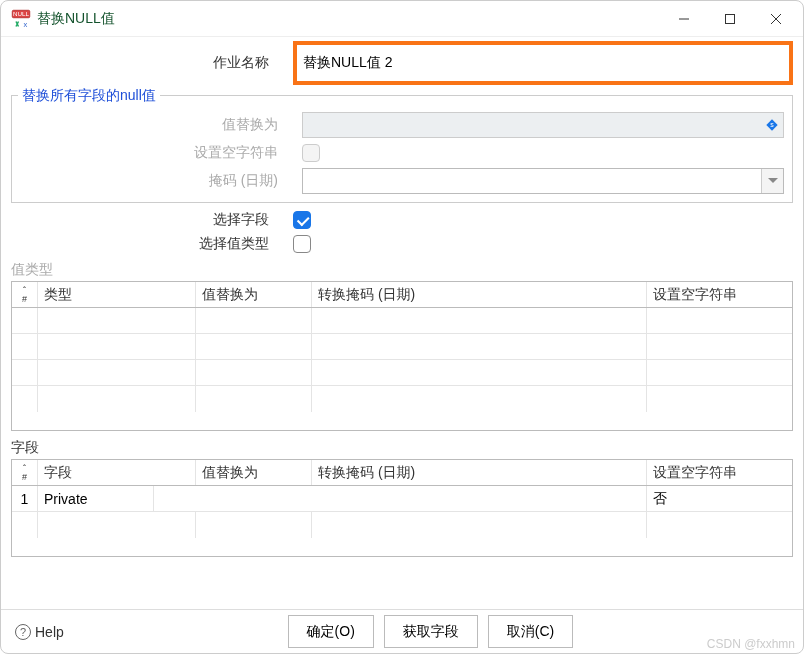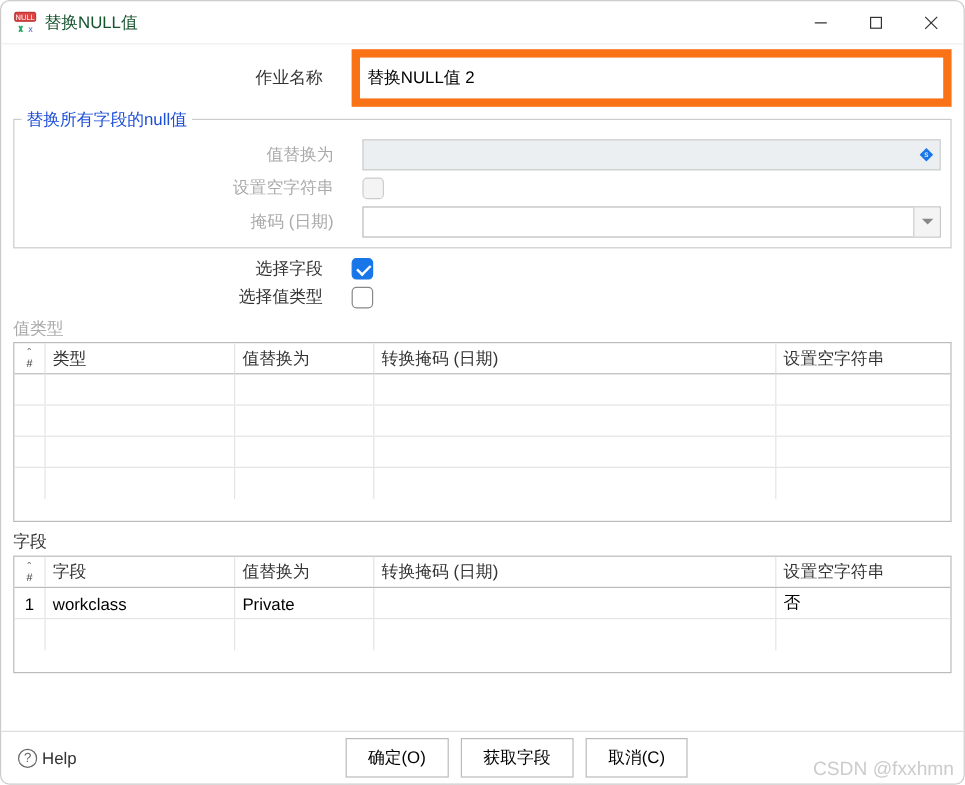--- a/index.html
+++ b/index.html
@@ -59,23 +59,23 @@
     }
     .row-label {
       width: 268px;
       text-align: right;
       padding-right: 10px;
       color: #333;
     }
     .row-label.disabled { color: #aaa; }
     .text-input {
       flex: 1;
-      height: 22px;
-      border: 7px solid #f97316;
-      padding: 17px 6px;
+      height: 44px;
+      border: 4px solid #f97316;
+      padding: 5px 6px;
       font-size: 14px;
       font-family: inherit;
     }
     .text-input:disabled {
       background: #eceff1;
       color: #999;
       border-color: #ccc;
     }
     .fieldset {
       border: 1px solid #ccc;
@@ -232,21 +232,21 @@
       background: #fff;
       margin: 0 5px;
       font-size: 14px;
       cursor: pointer;
       font-family: inherit;
     }
     .watermark {
       position: absolute;
       right: 8px;
       bottom: 2px;
-      font-size: 16px;
+      font-size: 12px;
       color: #ccc;
       text-align: right;
     }
     .empty-rows { flex:1; }
     .empty-rows .grid-row .grid-cell { color: transparent; }
   </style>
 </head>
 <body>
 
 <div class="titlebar">
@@ -384,21 +384,20 @@
           </span>
       </div>
       <div class="grid-cell col-a">字段</div>
       <div class="grid-cell col-b">值替换为</div>
       <div class="grid-cell col-c">转换掩码 (日期)</div>
       <div class="grid-cell col-d">设置空字符串</div>
     </div>
     <div class="grid-body">
       <div class="grid-row">
         <div class="grid-cell col-hash">1</div>
-        <div class="grid-cell col-a">workclass</div>
         <div class="grid-cell col-b">Private</div>
         <div class="grid-cell col-c"></div>
         <div class="grid-cell col-d">否</div>
       </div>
       <div class="grid-row" style="border-bottom:none;">
         <div class="grid-cell col-hash"></div>
           <div class="grid-cell col-a"></div>
           <div class="grid-cell col-b"></div>
           <div class="grid-cell col-c"></div>
           <div class="grid-cell col-d"></div>

